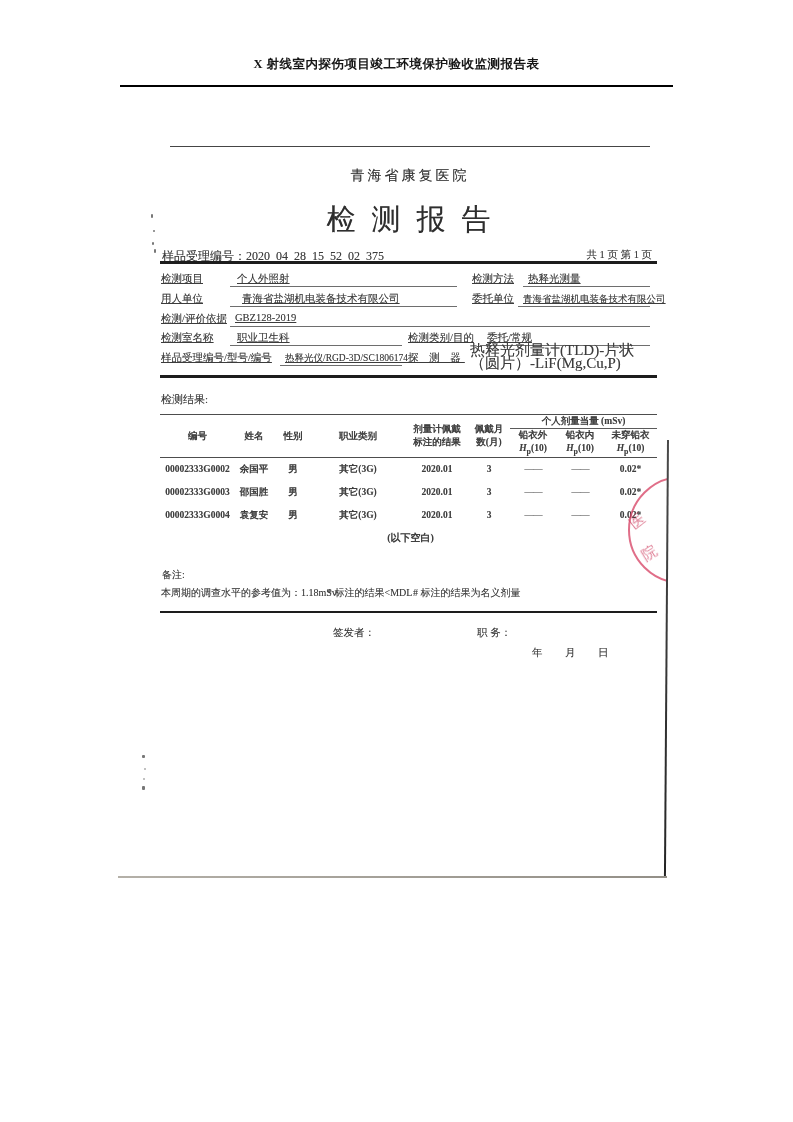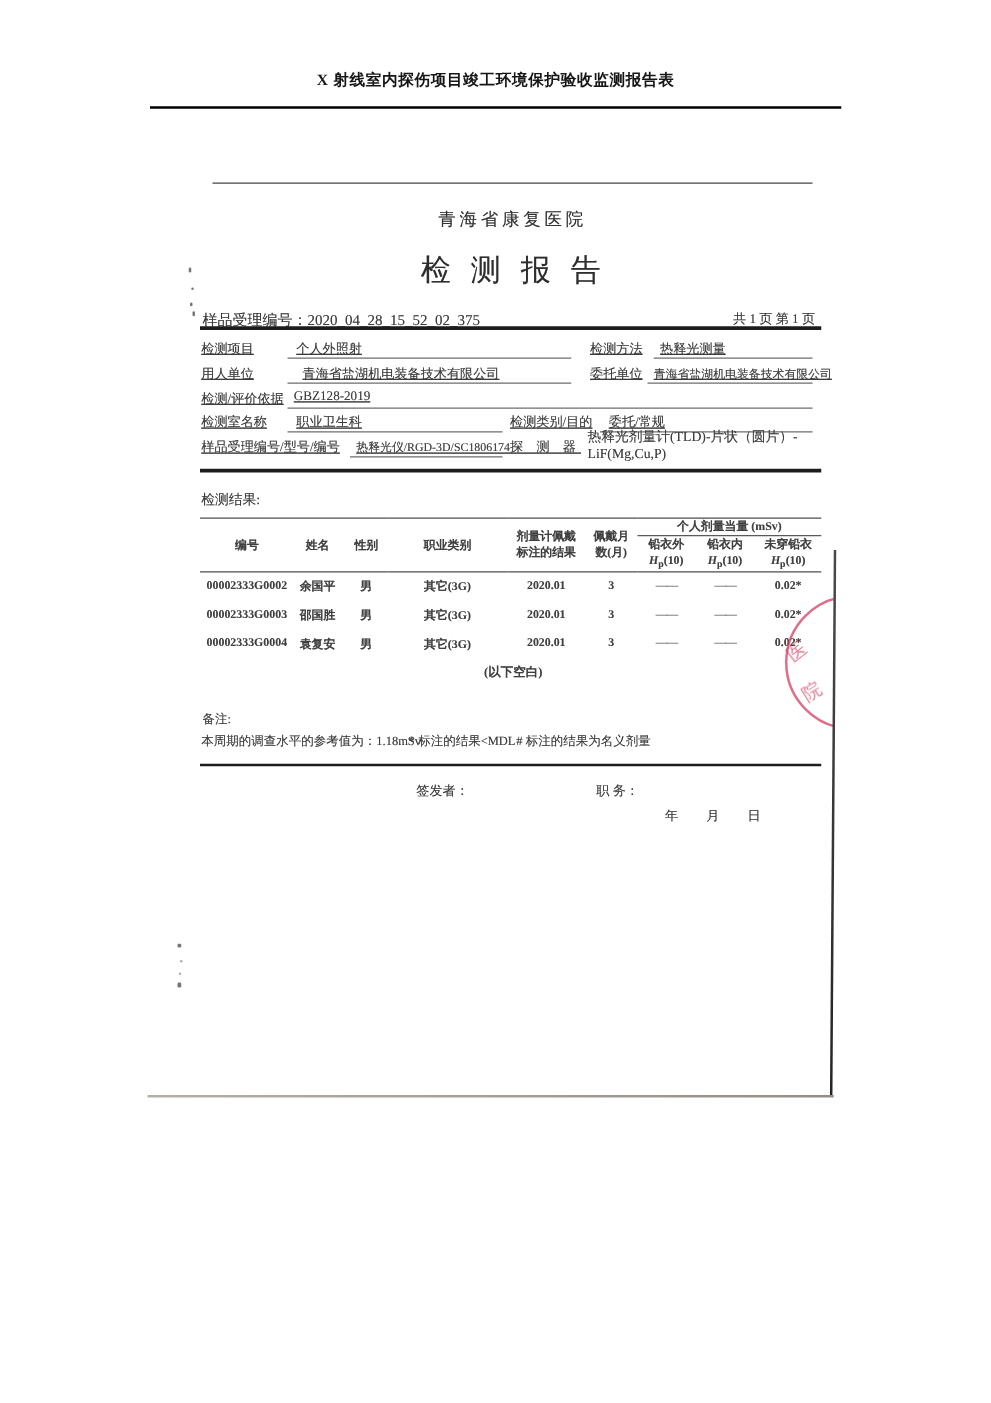--- a/index.html
+++ b/index.html
@@ -20,31 +20,31 @@
     letter-spacing: 0.5px;
   }
   .header-rule { position: absolute; left: 120px; top: 85px; width: 553px; height: 2px; background: #000; }
 
   
   .scan { position: absolute; inset: 0; }
   .scan .txt { position: absolute; white-space: nowrap; text-shadow: 0 0 0.5px rgba(80,80,80,0.5); }
 
   .doc-rule-top { position: absolute; left: 170px; top: 146px; width: 480px; height: 1.2px; background: #454545; }
   .hospital { left: 160px; top: 167px; width: 497px; text-align: center; font-size: 14px; letter-spacing: 3px; text-indent: 3px; color: #333; }
-  .report-title { left: 160px; top: 200px; width: 497px; text-align: center; font-size: 24px; letter-spacing: 16px; text-indent: 16px; color: #2e2e2e; }
+  .report-title { left: 160px; top: 200px; width: 497px; text-align: center; font-size: 29px; letter-spacing: 16px; text-indent: 16px; color: #2e2e2e; }
   .sample-line { left: 162px; top: 248px; font-size: 12px; }
   .pagination { left: 500px; top: 248px; width: 152px; text-align: right; font-size: 10.5px; }
 
   .rule-thick { position: absolute; left: 160px; width: 497px; height: 2.6px; background: #1d1d1d; }
   .uline { position: absolute; height: 0; border-bottom: 1px solid #6e6e6e; }
 
   .info { font-size: 10.5px; }
   .lbl, .val { position: absolute; white-space: nowrap; text-shadow: 0 0 0.5px rgba(80,80,80,0.5); text-decoration: underline; }
   .val-sm { font-size: 9.5px; }
-  .detector-val { position: absolute; left: 470px; top: 344px; width: 186px; font-size: 11px; line-height: 13px; white-space: normal; text-shadow: 0 0 0.5px rgba(80,80,80,0.5); }
+  .detector-val { position: absolute; left: 470px; top: 344px; width: 186px; font-size: 15px; line-height: 13px; white-space: normal; text-shadow: 0 0 0.5px rgba(80,80,80,0.5); }
 
   .results-label { left: 161px; top: 392px; font-size: 11px; }
 
   table.results {
     position: absolute; left: 160px; top: 414px; width: 497px;
     border-collapse: collapse; table-layout: fixed;
     font-size: 9.5px; color: #3f3f3f;
     border-top: 1.3px solid #4d4d4d;
   }
   table.results th, table.results td { font-weight: bold; text-align: center; text-shadow: 0 0 0.5px rgba(80,80,80,0.45); }

